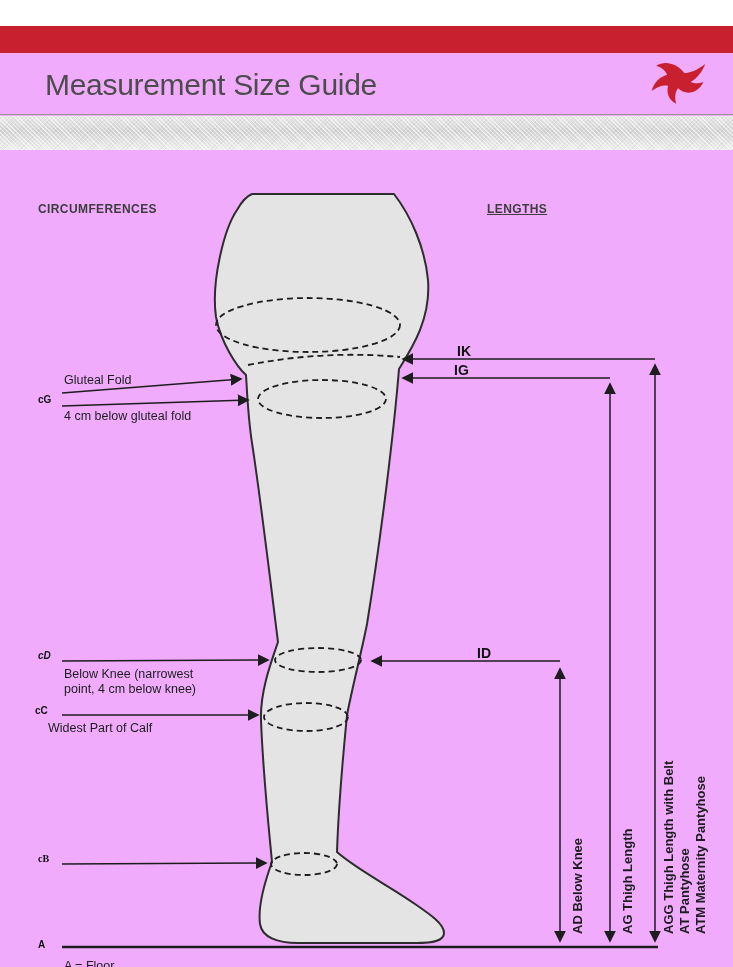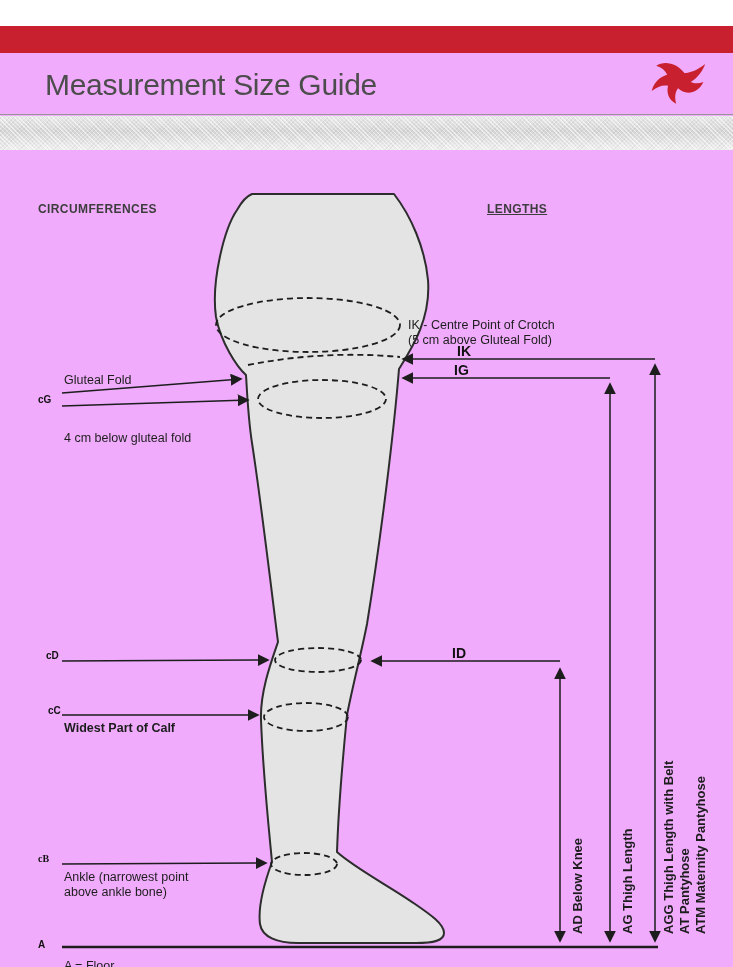--- a/index.html
+++ b/index.html
@@ -82,40 +82,36 @@
       <line x1="655" y1="339" x2="655" y2="915" marker-start="url(#arr)" marker-end="url(#arr)"></line>
       <line x1="62" y1="921" x2="658" y2="921" stroke-width="2.4"></line>
     </g>
   </svg>
 
   <div class="heading" style="left:38px; top:176px;">CIRCUMFERENCES</div>
   <div class="heading" style="left:487px; top:176px;text-decoration:underline;">LENGTHS</div>
 
   <div class="lbl" style="left:64px; top:347px;text-align:right;">Gluteal Fold</div>
   <div class="code" style="left:38px; top:368px;">cG</div>
-  <div class="lbl" style="left:64px; top:405px;">4 cm below gluteal fold</div>
+  <div class="lbl" style="left:64px; top:383px;">4 cm below gluteal fold</div>
 
-  <div class="code" style="left:46px; top:624px;">cD</div>
+  <div class="code" style="left:38px; top:624px;font-style:italic;">cD</div>
+  <div class="lbl" style="left:64px; top:641px; width:150px;">Below Knee (narrowest point, 4 cm below knee)</div>
 
-  <div class="code" style="left:48px; top:679px;">cC</div>
-  <div class="lbl" style="left:64px; top:695px;font-weight:bold;">Widest Part of Calf</div>
+  <div class="code" style="left:35px; top:679px;">cC</div>
+  <div class="lbl" style="left:48px; top:695px;">Widest Part of Calf</div>
 
   <div class="code" style="left:38px; top:827px;font-family:Liberation Serif, serif;">cB</div>
-  <div class="lbl" style="left:64px; top:844px; width:152px;">Ankle (narrowest point above ankle bone)</div>
 
   <div class="code" style="left:38px; top:913px;">A</div>
   <div class="lbl" style="left:64px; top:933px;">A = Floor</div>
 
-  <div class="lbl" style="left:408px; top:292px;">
-    <div>IK - Centre Point of Crotch</div>
-    <div>(5 cm above Gluteal Fold)</div>
-  </div>
   <div class="code code-lg" style="left:457px; top:317px;">IK</div>
   <div class="code code-lg" style="left:454px; top:336px;">IG</div>
-  <div class="code code-lg" style="left:452px; top:619px;">ID</div>
+  <div class="code code-lg" style="left:477px; top:619px;">ID</div>
 
   <div class="vtext" style="left:570px; top:908px;">AD Below Knee</div>
   <div class="vtext" style="left:620px; top:908px;">AG Thigh Length</div>
   <div class="vtext" style="left:661px; top:908px;">AGG Thigh Length with Belt</div>
   <div class="vtext" style="left:677px; top:908px;">AT Pantyhose</div>
   <div class="vtext" style="left:693px; top:908px;">ATM Maternity Pantyhose</div>
 
 </div>
 
 </body></html>

